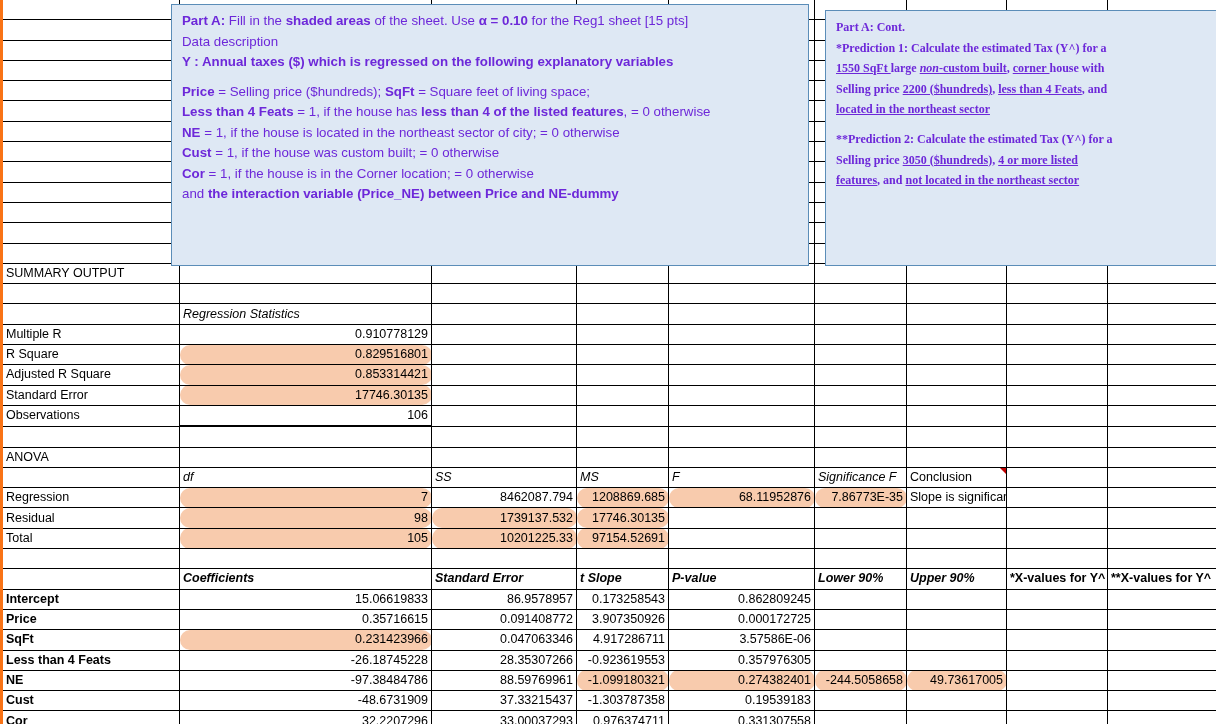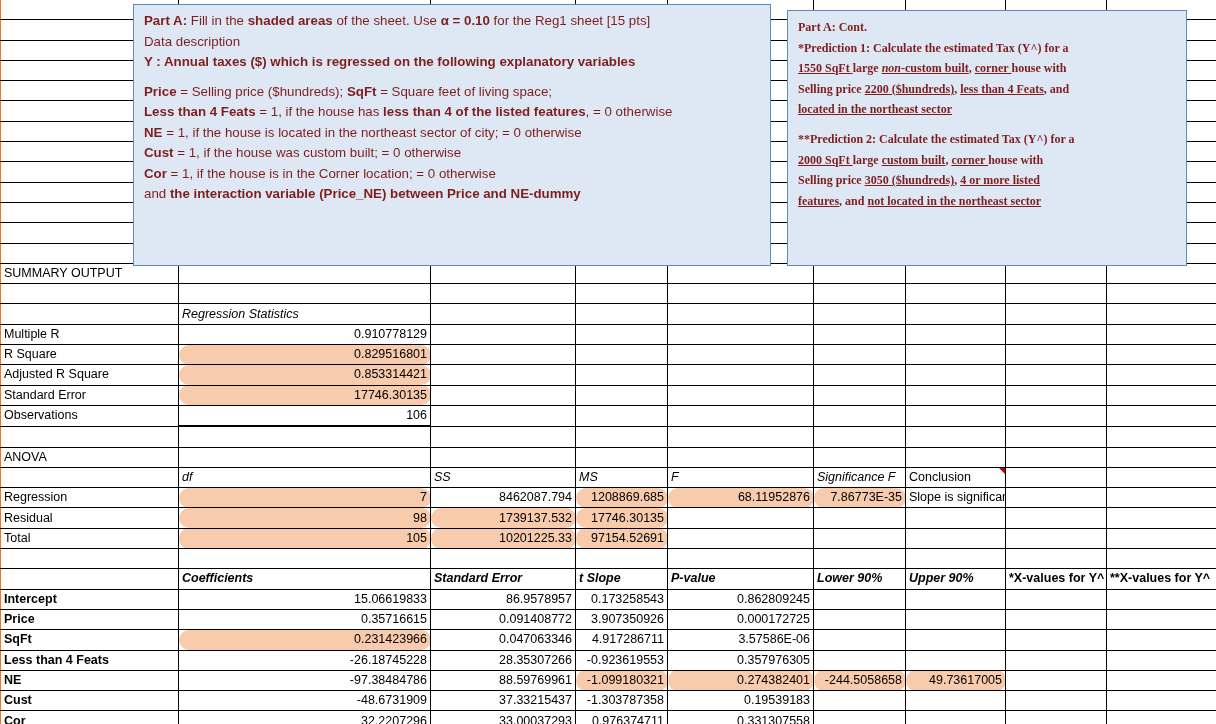--- a/index.html
+++ b/index.html
@@ -15,21 +15,21 @@
     height:19.3px;
     padding:0 3px;
     border:1px solid #000;
     border-width:0 1px 1px 0;
     overflow:hidden;white-space:nowrap;
     vertical-align:middle;
     line-height:17px;
     font-size:12.5px;
   }
   
-  table.grid td.c0{border-left:1px solid #f97316;}
+  table.grid td.c0{border-left:3px solid #f97316;}
 
   .num{text-align:right;}
   .ctr{}
   .b{font-weight:bold;}
   .i{font-style:italic;}
   .bi{font-weight:bold;font-style:italic;}
   .fill{background:#F8CBAD;border-radius:10px;}
   .thickbot{border-bottom:2px solid #000 !important;}
 
   
@@ -41,21 +41,22 @@
 
   
   .tbox{
     position:absolute;
     background:#DEE8F4;
     border:1px solid #5B8DB8;
     box-sizing:border-box;
     padding:6px 9px 6px 10px;
     line-height:20.5px;
     font-size:13.3px;
-    color:#7f1d1d;
+    color:#6d28d9;
+    margin-left:38px;
   }
   #tbox-left{left:133px;top:4px;width:638px;height:262px;}
   #tbox-right{left:787px;top:10px;width:400px;height:256px;}
   .tbox p{margin:0;}
   .tbox .sp{height:9px;}
   .u{text-decoration:underline;}
   .tbox b{font-weight:bold;}
   .tbox i{font-style:italic;text-align:center;}
   #tbox-right{font-weight:bold;font-size:12px;line-height:20.6px;font-family:Liberation Serif, serif;}
 </style>
@@ -511,23 +512,20 @@
     </p>
     <p>
       <span>Selling price </span><span class="u">2200 ($hundreds)</span><span>, </span><span class="u">less than 4 Feats</span><span>, and</span>
     </p>
     <p>
       <span class="u">located in the northeast sector</span>
     </p>
     <div class="sp"></div>
     <p>**Prediction 2: Calculate the estimated Tax (Y^) for a</p>
     <p>
-      <span class="u">2000 SqFt </span><span>large </span><span class="u">custom built</span><span>, </span><span class="u">corner </span><span>house with</span>
-    </p>
-    <p>
       <span>Selling price </span><span class="u">3050 ($hundreds)</span><span>, </span><span class="u">4 or more listed</span>
     </p>
     <p>
       <span class="u">features</span><span>, and </span><span class="u">not located in the northeast sector</span>
     </p>
   </div>
 
 </div>
 
 </body></html>

